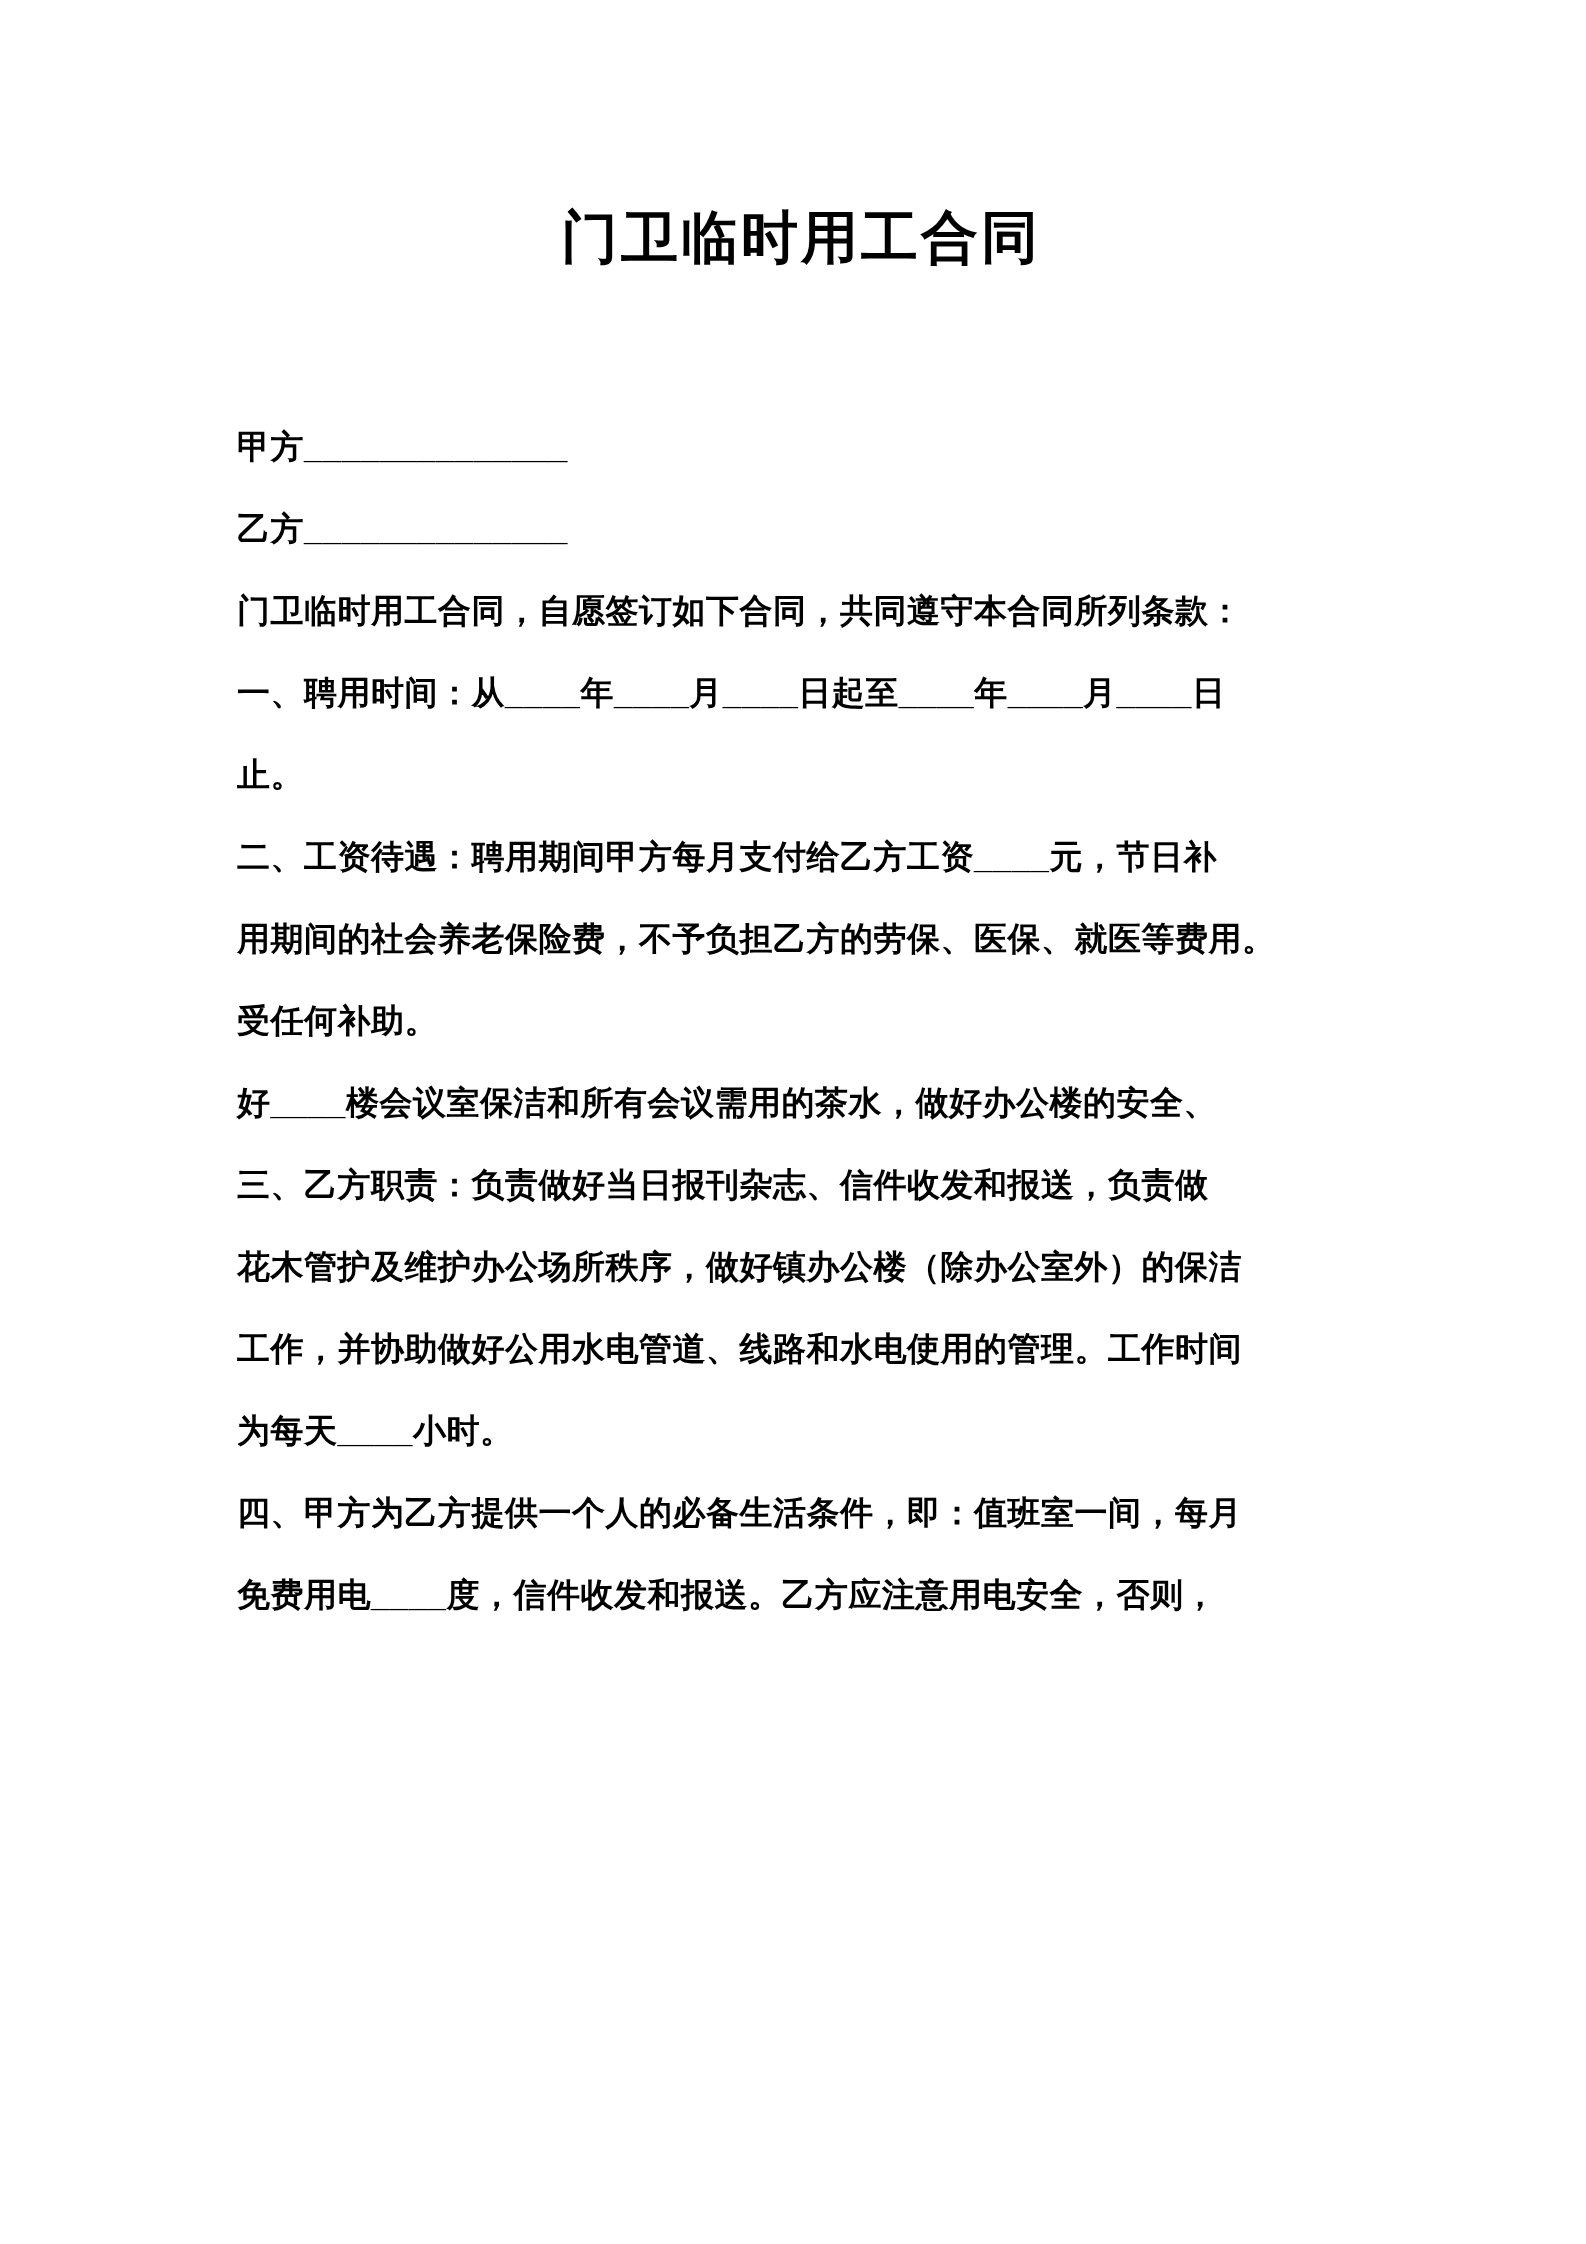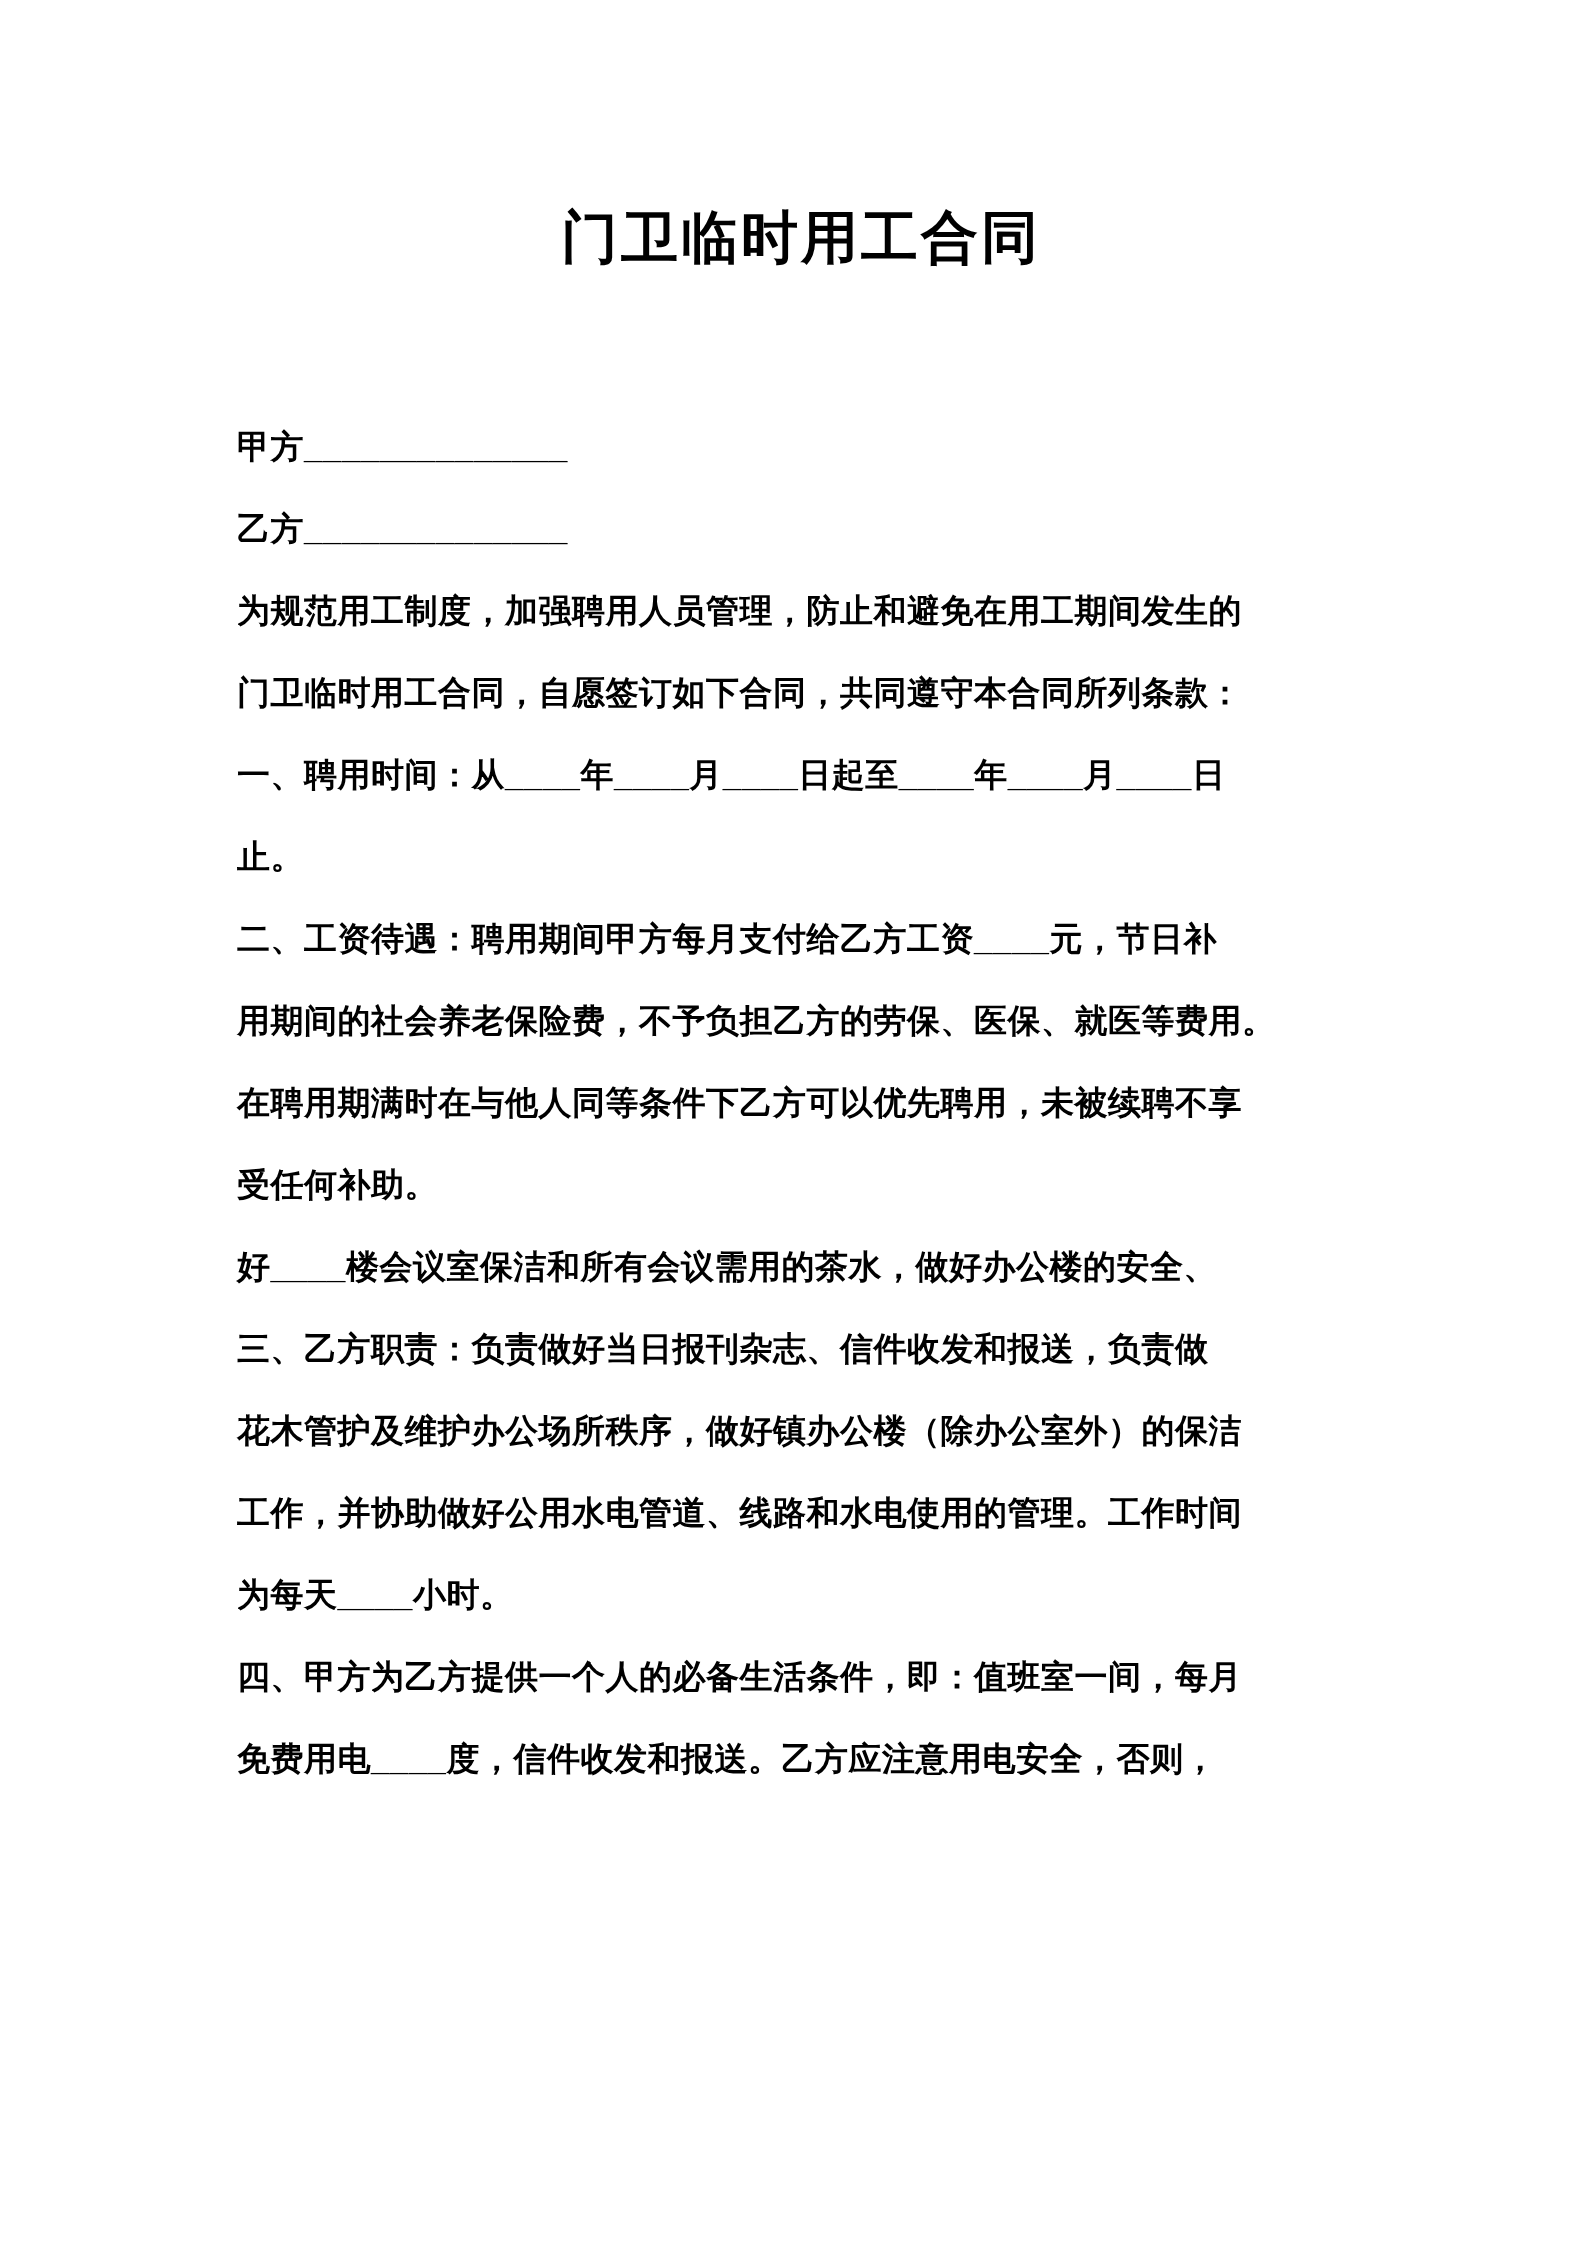--- a/index.html
+++ b/index.html
@@ -48,27 +48,25 @@
   }
 </style>
 </head>
 <body>
 
 <div class="page">
   <h1 class="title">门卫临时用工合同</h1>
   <div class="content">
       <div class="doc-line">甲方______________</div>
       <div class="doc-line">乙方______________</div>
-      <div class="doc-line">为规范用工制度，加强聘用人员管理，防止和避免在用工期间发生的</div>
       <div class="doc-line">门卫临时用工合同，自愿签订如下合同，共同遵守本合同所列条款：</div>
       <div class="doc-line">一、聘用时间：从____年____月____日起至____年____月____日</div>
       <div class="doc-line">止。</div>
       <div class="doc-line">二、工资待遇：聘用期间甲方每月支付给乙方工资____元，节日补</div>
       <div class="doc-line">用期间的社会养老保险费，不予负担乙方的劳保、医保、就医等费用。</div>
-      <div class="doc-line">在聘用期满时在与他人同等条件下乙方可以优先聘用，未被续聘不享</div>
       <div class="doc-line">受任何补助。</div>
       <div class="doc-line">好____楼会议室保洁和所有会议需用的茶水，做好办公楼的安全、</div>
       <div class="doc-line">三、乙方职责：负责做好当日报刊杂志、信件收发和报送，负责做</div>
       <div class="doc-line">花木管护及维护办公场所秩序，做好镇办公楼（除办公室外）的保洁</div>
       <div class="doc-line">工作，并协助做好公用水电管道、线路和水电使用的管理。工作时间</div>
       <div class="doc-line">为每天____小时。</div>
       <div class="doc-line">四、甲方为乙方提供一个人的必备生活条件，即：值班室一间，每月</div>
       <div class="doc-line">免费用电____度，信件收发和报送。乙方应注意用电安全，否则，</div>
     </div>
 </div>

